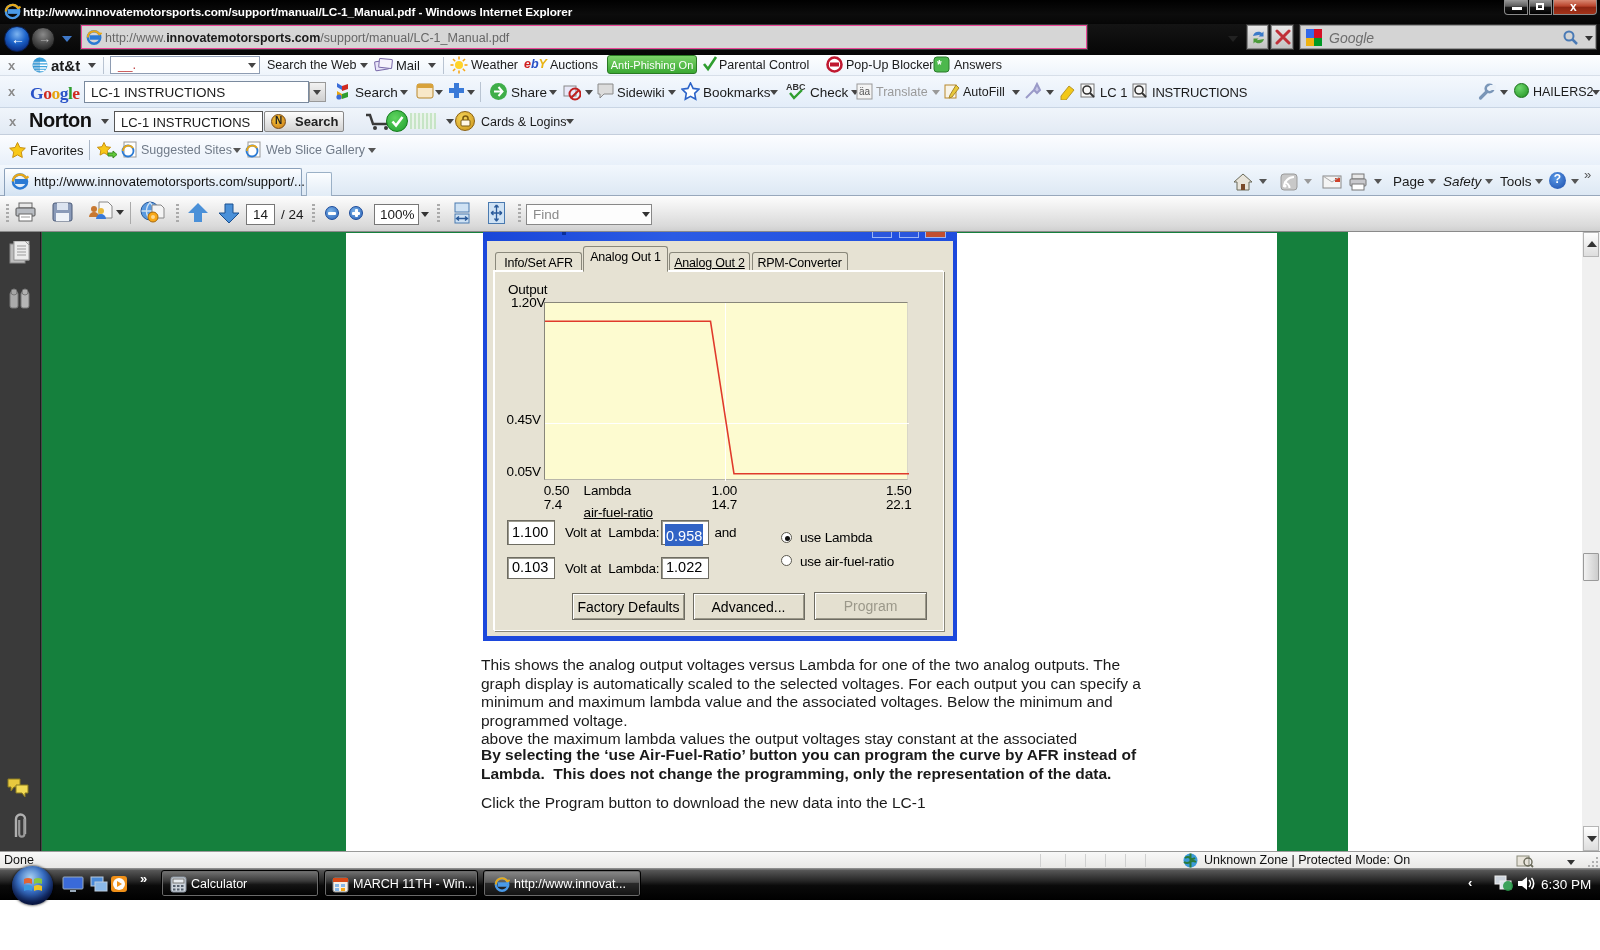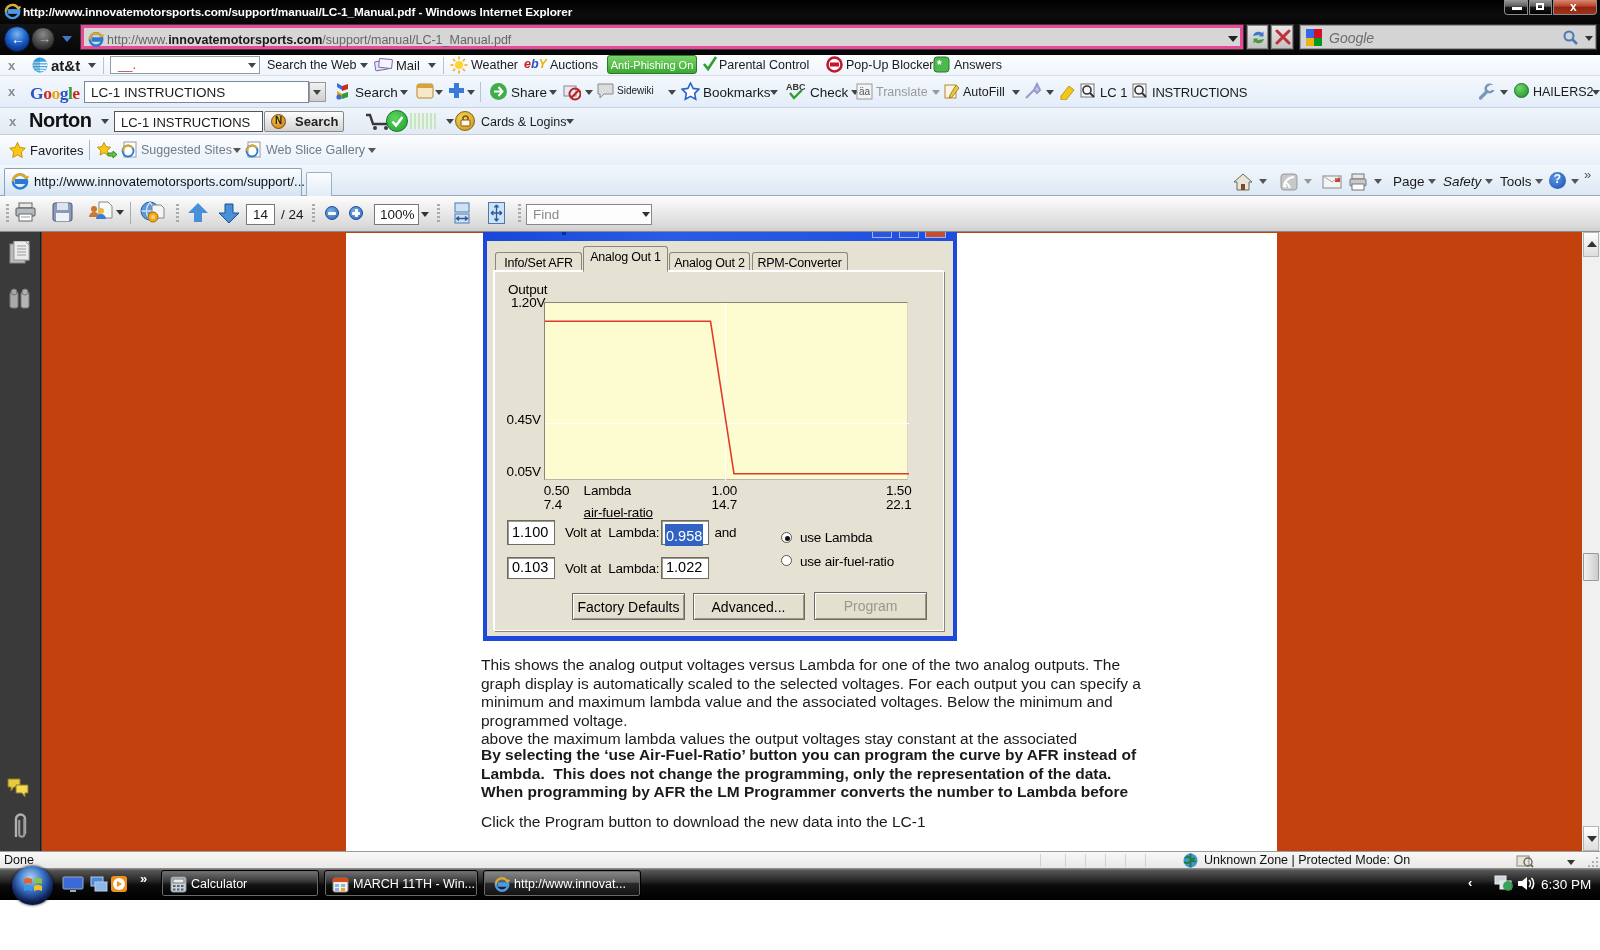--- a/index.html
+++ b/index.html
@@ -19,21 +19,21 @@
 #wb-close{left:49px;width:44px;border-radius:0 0 4px 0;background:linear-gradient(#d98872,#b8422a 45%,#8d2512 50%,#a33319);}
 .wb span{position:absolute;color:#fff;}
 
 
 #navbar{left:0;top:24px;width:1600px;height:31px;background:linear-gradient(#141414,#060606);}
 .circbtn{position:absolute;border-radius:50%;}
 #backbtn{left:4px;top:26px;width:26px;height:26px;background:radial-gradient(circle at 50% 30%,#7db4f0,#1b62c8 45%,#0a2f86 80%);border:1px solid #0a1f50;}
 #fwdbtn{left:31px;top:27px;width:24px;height:24px;background:radial-gradient(circle at 50% 30%,#8a8a8a,#4a4a4a 50%,#222 85%);border:1px solid #111;}
 .navarrow{position:absolute;color:#fff;font-weight:bold;}
 #navdrop{left:62px;top:36px;width:0;height:0;border-left:5px solid transparent;border-right:5px solid transparent;border-top:6px solid #3f78c8;}
-#urlfield{left:81px;top:25px;width:1162px;height:24px;background:#d6d6d6;border:3px solid #ec4899;box-shadow:0 0 0 1px #3a3a3a;}
+#urlfield{left:81px;top:25px;width:1006px;height:24px;background:#d6d6d6;border:1px solid #ec4899;box-shadow:0 0 0 1px #3a3a3a;}
 #urlfield .favico{position:absolute;left:4px;top:3px;}
 #urltext{position:absolute;left:23px;top:5px;font-size:12.5px;color:#666;}
 #urltext b{color:#1a1a1a;font-weight:bold;}
 #urldrop{left:1228px;top:36px;width:0;height:0;border-left:5px solid transparent;border-right:5px solid transparent;border-top:6px solid #222;}
 .navsq{position:absolute;top:25px;height:24px;background:linear-gradient(#e8e8e8,#c2c2c2);border:1px solid #888;box-shadow:0 0 0 1px #333;}
 #refreshbtn{left:1247px;width:21px;}
 #stopbtn{left:1271px;width:22px;}
 #gbox{left:1300px;top:25px;width:296px;height:24px;background:#d4d4d4;border:1px solid #999;box-shadow:0 0 0 1px #333;}
 #gbox .gi{position:absolute;left:5px;top:3px;}
 #gbox .gt{position:absolute;left:28px;top:4px;color:#6e6e6e;font-size:14px;font-style:italic;}
@@ -47,21 +47,21 @@
 #row-nort{top:108px;height:27px;background:linear-gradient(#f0f5fb,#e2eaf4);border-bottom:1px solid #c4cedc;}
 #row-fav{top:135px;height:30px;background:linear-gradient(#fcfdff,#e8f0fa);}
 #row-tab{top:165px;height:31px;background:linear-gradient(#f2f7fd,#dde8f4);border-bottom:1px solid #98a8bc;}
 #row-pdf{top:196px;height:36px;background:linear-gradient(#fdfdfd,#dadada 85%,#cfcfcf);border-bottom:1px solid #8a8a8a;}
 .titem{position:absolute;font-size:13px;color:#1a1a1a;white-space:nowrap;}
 .tx{color:#8a8a8a;font-size:13px;font-weight:bold;}
 .darr{display:inline-block;width:0;height:0;border-left:4px solid transparent;border-right:4px solid transparent;border-top:5px solid #444;vertical-align:middle;}
 .vsep{position:absolute;width:1px;background:#b9c4d2;}
 
 
-#content{left:0;top:232px;width:1600px;height:619px;background:#c2410c;}
+#content{left:0;top:232px;width:1348px;height:619px;background:#15803d;}
 #sidebar{position:absolute;left:0;top:0;width:40px;height:619px;background:#3a3a3a;}
 #sidediv{position:absolute;left:40px;top:0;width:2px;height:619px;background:#1b1b1b;border-right:1px solid #464646;}
 #page{position:absolute;left:346px;top:1px;width:931px;height:618px;background:#fff;}
 #vscroll{position:absolute;left:1582px;top:0;width:18px;height:619px;background:#f0f0f0;}
 
 
 #dlg{position:absolute;left:483px;top:0px;width:474px;height:409px;background:#1c48dc;font-size:13.5px;color:#000;}
 #dlg .inner{position:absolute;left:4px;top:9px;width:466px;height:395px;background:#e6e2d3;}
 #dlg .dwb{position:absolute;top:0;height:6px;border:1px solid #9db6f2;border-top:none;background:#2a56dd;}
 .tab{position:absolute;background:#e6e2d3;border:1px solid #8a887b;border-bottom:none;border-radius:3px 3px 0 0;text-align:center;font-size:12.5px;letter-spacing:-0.2px;padding-top:3px;}
@@ -233,21 +233,21 @@
     <span class="darr" style="position:absolute;left:549px;top:14px;"></span>
     <svg class="abs" style="left:562px;top:6px;" width="19" height="19" viewBox="0 0 19 19">
         <rect x="2" y="4" width="12" height="10" fill="#e8e8f8" stroke="#888"></rect>
         <circle cx="13" cy="12" r="5.5" fill="none" stroke="#c02020" stroke-width="2"></circle>
         <line x1="9.5" y1="15.5" x2="16.5" y2="8.5" stroke="#c02020" stroke-width="2"></line>
       </svg>
     <span class="darr" style="position:absolute;left:585px;top:14px;"></span>
     <svg class="abs" style="left:597px;top:7px;" width="17" height="16" viewBox="0 0 17 16">
         <path d="M1 1 h15 v10 h-9 l-4 4 v-4 h-2 z" fill="#dcdcdc" stroke="#8a8a8a"></path>
       </svg>
-    <span class="titem" style="left:617px;top:9px;font-size:10px;">Sidewiki</span>
+    <span class="titem" style="left:617px;top:9px;font-size:13px;">Sidewiki</span>
     <span class="darr" style="position:absolute;left:668px;top:14px;"></span>
     <svg class="abs" style="left:681px;top:6px;" width="19" height="19" viewBox="0 0 19 19">
         <path d="M9.5 1 l2.6 5.4 5.9 .8 -4.3 4.1 1 5.9 -5.2 -2.8 -5.2 2.8 1 -5.9 -4.3 -4.1 5.9 -.8 z" fill="#fff" stroke="#2a62c8" stroke-width="1.6"></path>
       </svg>
     <span class="titem" style="left:703px;top:9px;font-size:13.5px;">Bookmarks</span>
     <span class="darr" style="position:absolute;left:770px;top:14px;"></span>
     <svg class="abs" style="left:786px;top:5px;" width="20" height="20" viewBox="0 0 20 20">
         <text x="0" y="9" font-size="9" font-weight="bold" fill="#333">ABC</text>
         <path d="M4 12 l4 5 L16 9" fill="none" stroke="#2f9e2f" stroke-width="2.4"></path>
       </svg>
@@ -493,21 +493,21 @@
       <path d="M10.2 8 v14 a2.6 2.6 0 0 0 5.2 0 V7" fill="none" stroke="#9a9a9a" stroke-width="2.2"></path>
     </svg>
     <div id="dlg">
       <div style="position:absolute;left:0;top:0;width:474px;height:9px;background:linear-gradient(90deg,#1846d8,#2b5be4 40%,#1f4ede);"></div>
       <div style="position:absolute;left:79px;top:0;width:4px;height:3px;background:#0a2f9a;"></div>
       <div class="dwb" style="left:389px;width:20px;background:#2a56dd;"></div>
       <div class="dwb" style="left:416px;width:20px;background:#2a56dd;"></div>
       <div class="dwb" style="left:442px;width:21px;background:#c24f30;"></div>
       <div class="inner"></div>
       <div class="tab" style="left:12px;top:20px;width:87px;height:20px;">Info/Set AFR</div>
-      <div class="tab" style="left:186px;top:20px;width:81px;height:20px;">Analog Out 2</div>
+      <div class="tab" style="left:186px;top:20px;width:81px;height:20px;text-decoration:underline;">Analog Out 2</div>
       <div class="tab" style="left:268.5px;top:20px;width:96px;height:20px;">RPM-Converter</div>
       <div id="panel"></div>
       <div class="tab" style="left:100px;top:14px;width:85px;height:26px;border-bottom:1px solid #e6e2d3;z-index:3;">Analog Out 1</div>
       <div class="dlab" style="left:25px;top:50px;">Output</div>
       <div class="dlab" style="left:28px;top:63px;">1.20V</div>
       <div id="graph">
         <div style="position:absolute;left:0;top:119.5px;width:364px;height:1px;background:#fff;"></div>
         <div style="position:absolute;left:179.5px;top:0;width:1px;height:178px;background:#fff;"></div>
         <svg width="364" height="178" style="position:absolute;left:0;top:0;">
           <path d="M0 18.2 H165.5 L189 170.8 H364" fill="none" stroke="#e03a2b" stroke-width="1.6"></path>
@@ -545,21 +545,20 @@
 
     <div class="abs" id="pdftext" style="left:481px;top:417px;width:680px;font-size:15.5px;line-height:18.6px;color:#1a1a1a;">
       <div style="height:7px;"></div>
       <div>This shows the analog output voltages versus Lambda for one of the two analog outputs. The</div>
       <div>graph display is automatically scaled to the selected voltages. For each output you can specify a</div>
       <div>minimum and maximum lambda value and the associated voltages. Below the minimum and</div>
       <div>programmed voltage.</div>
       <div>above the maximum lambda values the output voltages stay constant at the associated</div>
       <div style="font-weight:bold;margin-top:-3px;">By selecting the ‘use Air-Fuel-Ratio’ button you can program the curve by AFR instead of</div>
       <div style="font-weight:bold;">Lambda.&nbsp; This does not change the programming, only the representation of the data.</div>
-      <div style="font-weight:bold;">When programming by AFR the LM Programmer converts the number to Lambda before</div>
       <div style="height:11px;"></div>
       <div>Click the Program button to download the new data into the LC-1</div>
     </div>
   </div>
 
   <div class="abs" id="statusbar">
     <span style="position:absolute;left:4px;top:1px;">Done</span>
     <span class="vsep" style="left:1040px;top:2px;height:13px;background:#d0d0d0;"></span>
     <span class="vsep" style="left:1065px;top:2px;height:13px;background:#d0d0d0;"></span>
     <span class="vsep" style="left:1085px;top:2px;height:13px;background:#d0d0d0;"></span>

